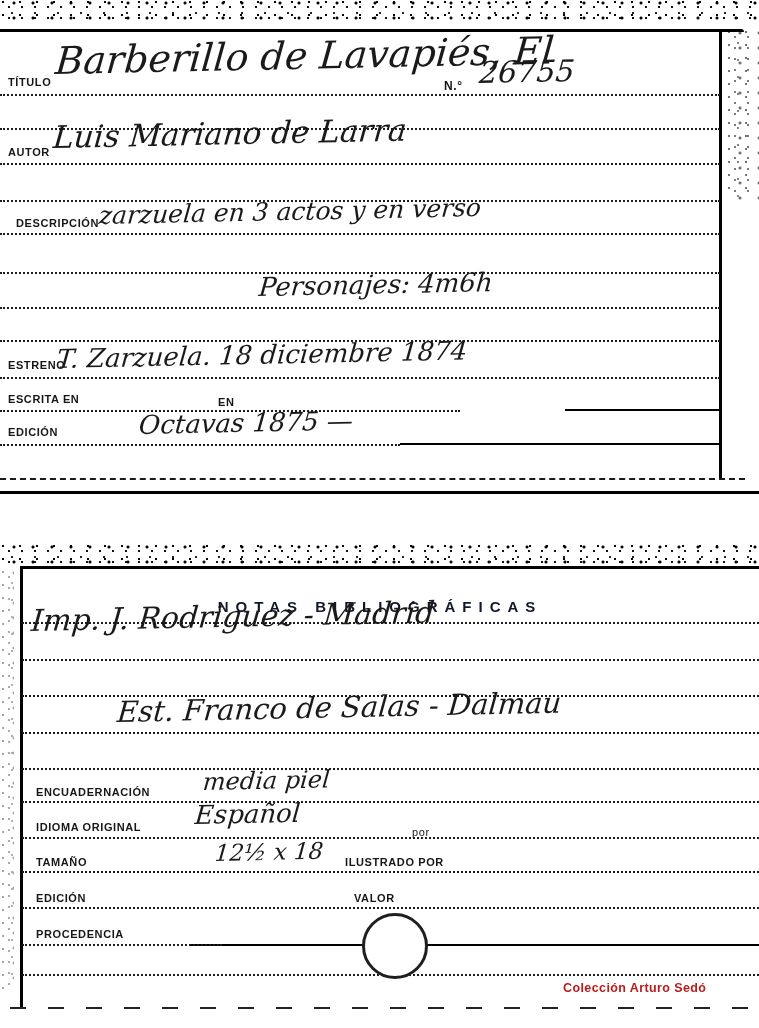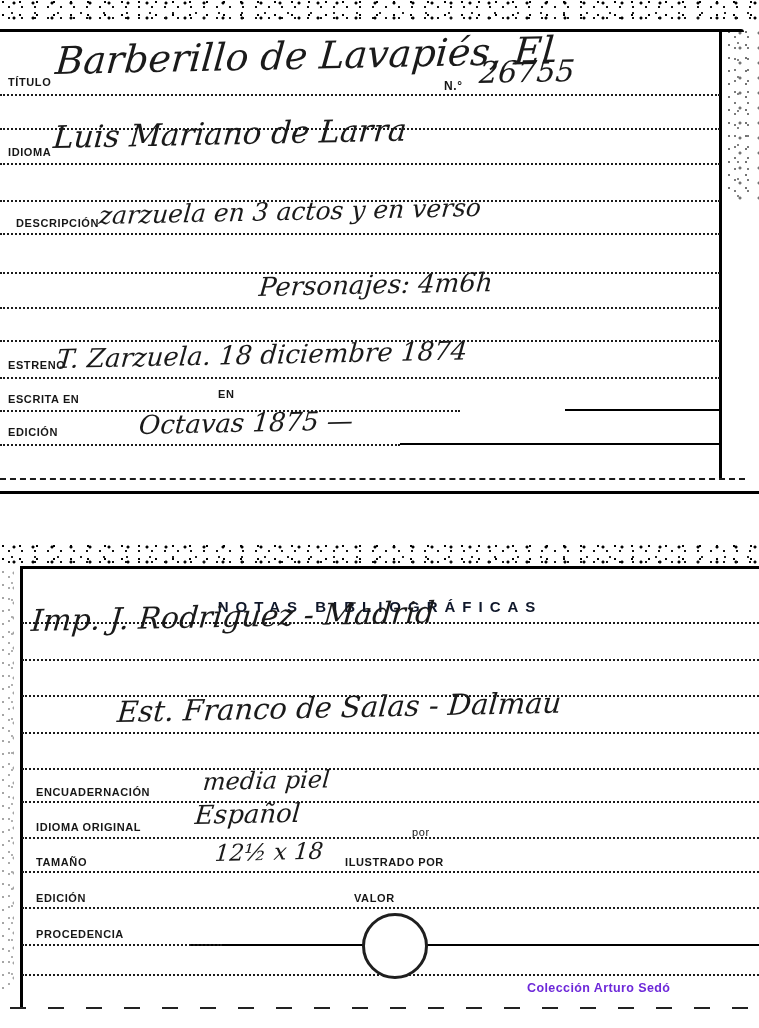--- a/index.html
+++ b/index.html
@@ -33,21 +33,21 @@
   .hand{position:absolute;font-family:"DejaVu Serif",serif;font-style:italic;
         color:#1a1a1a;white-space:nowrap;transform:rotate(-1.2deg) skewX(-6deg);
         transform-origin:left bottom;line-height:1;}
 
   .hdr{position:absolute;font-weight:700;font-size:15px;letter-spacing:7px;
        color:#0f172a;white-space:nowrap;}
 
   .stamp{position:absolute;border:3px solid #1f1f1f;border-radius:50%;
          background:#fff;z-index:5;}
 
-  .credit{position:absolute;font-weight:700;font-size:12.5px;letter-spacing:.4px;color:#6d28d9;}
+  .credit{position:absolute;font-weight:700;font-size:12.5px;letter-spacing:.4px;color:#b91c1c;margin-left:36px;}
 
   .vline{position:absolute;background:#000;}
 </style>
 </head>
 <body>
 
 <div id="page">
 
   <div>
 
@@ -69,25 +69,25 @@
     <div class="dotline" style="left:0;top:410px;width:460px;"></div>
     <div class="solidline" style="left:565px;top:409px;width:155px;height:2px;"></div>
     <div class="dotline" style="left:0;top:444px;width:400px;"></div>
     <div class="solidline" style="left:400px;top:443px;width:320px;height:2px;"></div>
 
     <div class="dashline" style="left:0;top:478px;width:745px;"></div>
     <div class="solidline" style="left:0;top:491px;width:759px;height:3px;"></div>
 
     <div class="lbl" style="left:8px;top:76px;">TÍTULO</div>
     <div class="lbl lbl-sm" style="left:444px;top:79px;">N.°</div>
-    <div class="lbl" style="left:8px;top:146px;">IDIOMA</div>
+    <div class="lbl" style="left:8px;top:146px;">AUTOR</div>
     <div class="lbl" style="left:6px;top:217px;padding-left:10px;">DESCRIPCIÓN</div>
     <div class="lbl" style="left:8px;top:359px;">ESTRENO</div>
     <div class="lbl" style="left:8px;top:393px;">ESCRITA EN</div>
-    <div class="lbl" style="left:218px;top:388px;">EN</div>
+    <div class="lbl" style="left:218px;top:396px;">EN</div>
     <div class="lbl" style="left:8px;top:426px;">EDICIÓN</div>
 
     <div class="hand" style="left:54px;top:42px;font-size:38px;">Barberillo de Lavapiés, El</div>
     <div class="hand" style="left:478px;top:58px;font-size:30px;">26755</div>
     <div class="hand" style="left:52px;top:122px;font-size:31px;">Luis Mariano de Larra</div>
     <div class="hand" style="left:98px;top:203px;font-size:25px;">zarzuela en 3 actos y en verso</div>
     <div class="hand" style="left:258px;top:274px;font-size:26px;">Personajes: 4m6h</div>
     <div class="hand" style="left:56px;top:346px;font-size:26px;">T. Zarzuela. 18 diciembre 1874</div>
     <div class="hand" style="left:138px;top:412px;font-size:26px;">Octavas 1875 —</div>
   </div>

